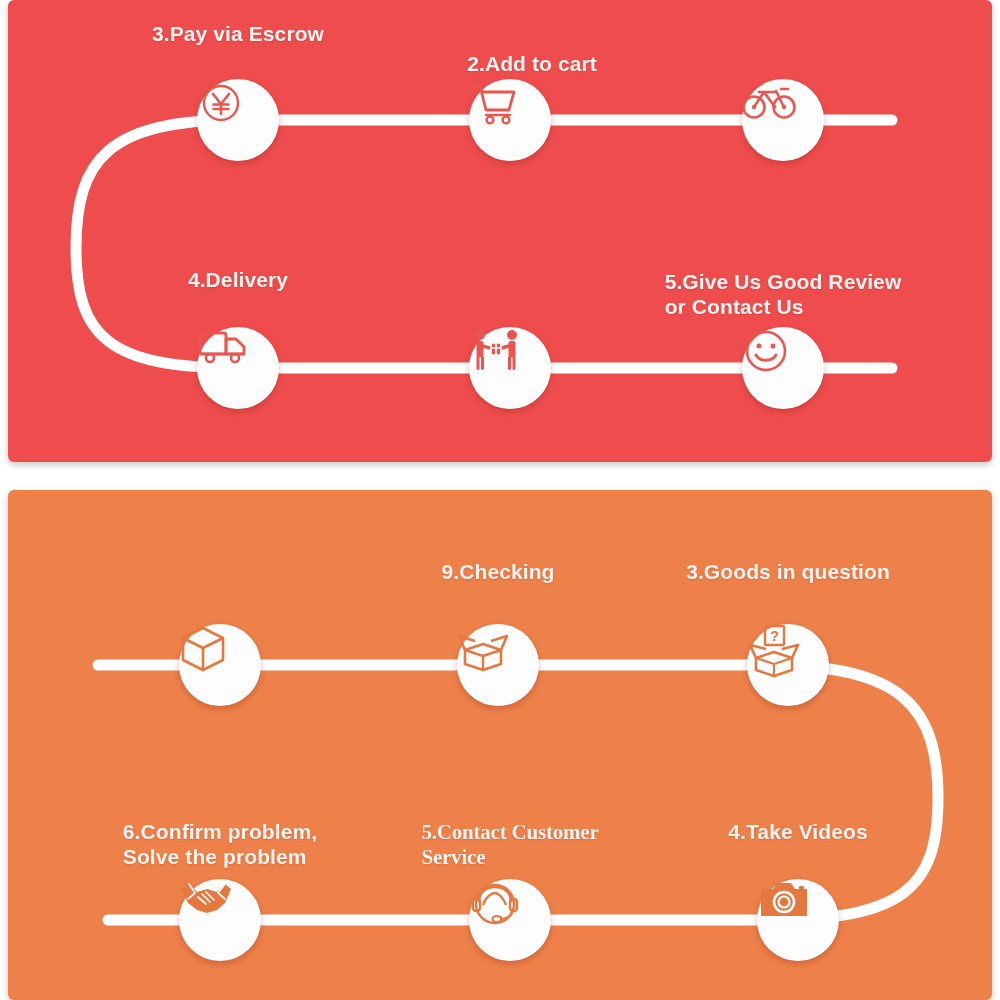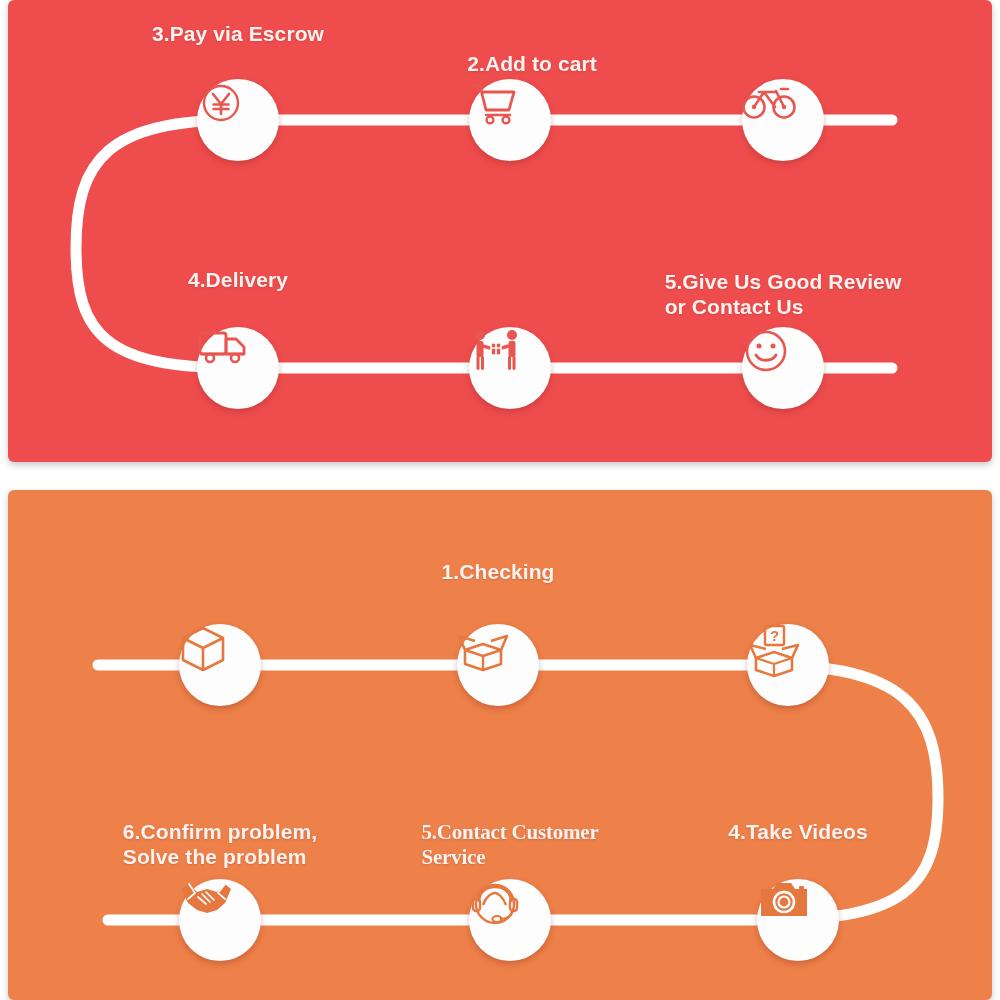--- a/index.html
+++ b/index.html
@@ -164,31 +164,32 @@
 
       <div class="node" style="left:212px;top:175px;">
         <span>
           <svg width="48" height="50" viewBox="0 0 48 50">
             <path d="M24 4 L44 14 V36 L24 46 L4 36 V14 Z" fill="none" stroke="#e5783f" stroke-width="2.6" stroke-linejoin="round"></path>
             <path d="M4 14 L24 24 L44 14 M24 24 V46" fill="none" stroke="#e5783f" stroke-width="2.6" stroke-linejoin="round"></path>
           </svg>
         </span>
       </div>
 
-      <div class="label" style="left:490px;top:70px;">1.Checking</div>
+      <div class="label" style="left:490px;top:70px;">9.Checking</div>
       <div class="node" style="left:490px;top:175px;">
         <span>
           <svg width="52" height="48" viewBox="0 0 52 48">
             <path d="M26 20 L44 26 V40 L26 46 L8 40 V26 Z" fill="none" stroke="#e5783f" stroke-width="2.6" stroke-linejoin="round"></path>
             <path d="M8 26 L26 32 L44 26 M26 32 V46" fill="none" stroke="#e5783f" stroke-width="2.4" stroke-linejoin="round"></path>
             <path d="M8 26 L2 12 L18 17 M44 26 L50 12 L34 17" fill="none" stroke="#e5783f" stroke-width="2.6" stroke-linejoin="round"></path>
           </svg>
         </span>
       </div>
 
+      <div class="label" style="left:780px;top:70px;">3.Goods in question</div>
       <div class="node" style="left:780px;top:175px;">
         <span>
           <svg width="54" height="54" viewBox="0 0 54 54">
             <rect x="18" y="2" width="19" height="19" rx="1.5" fill="none" stroke="#e5783f" stroke-width="2.4"></rect>
             <text x="27.5" y="17" font-family="Liberation Sans, sans-serif" font-size="15" font-weight="bold" fill="#e5783f" text-anchor="middle">?</text>
             <path d="M27 28 L45 34 V46 L27 52 L9 46 V34 Z" fill="none" stroke="#e5783f" stroke-width="2.6" stroke-linejoin="round"></path>
             <path d="M9 34 L27 40 L45 34 M27 40 V52" fill="none" stroke="#e5783f" stroke-width="2.2" stroke-linejoin="round"></path>
             <path d="M9 34 L3 21 L19 25 M45 34 L51 21 L35 25" fill="none" stroke="#e5783f" stroke-width="2.6" stroke-linejoin="round"></path>
           </svg>
         </span>

